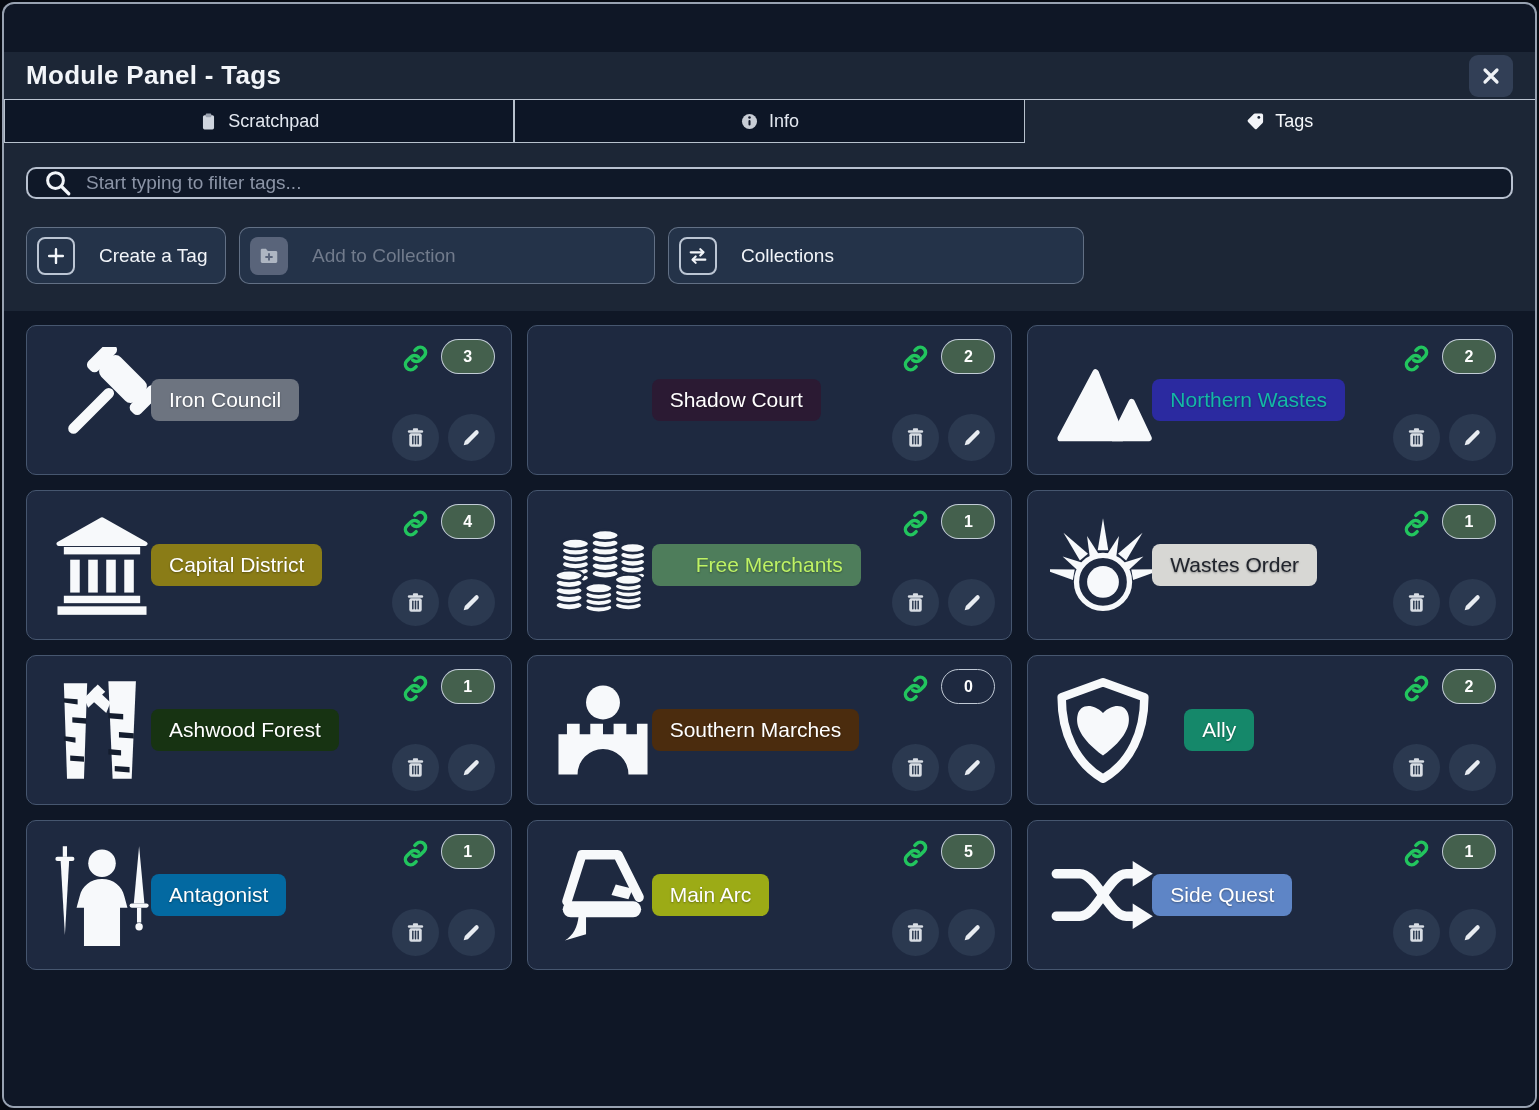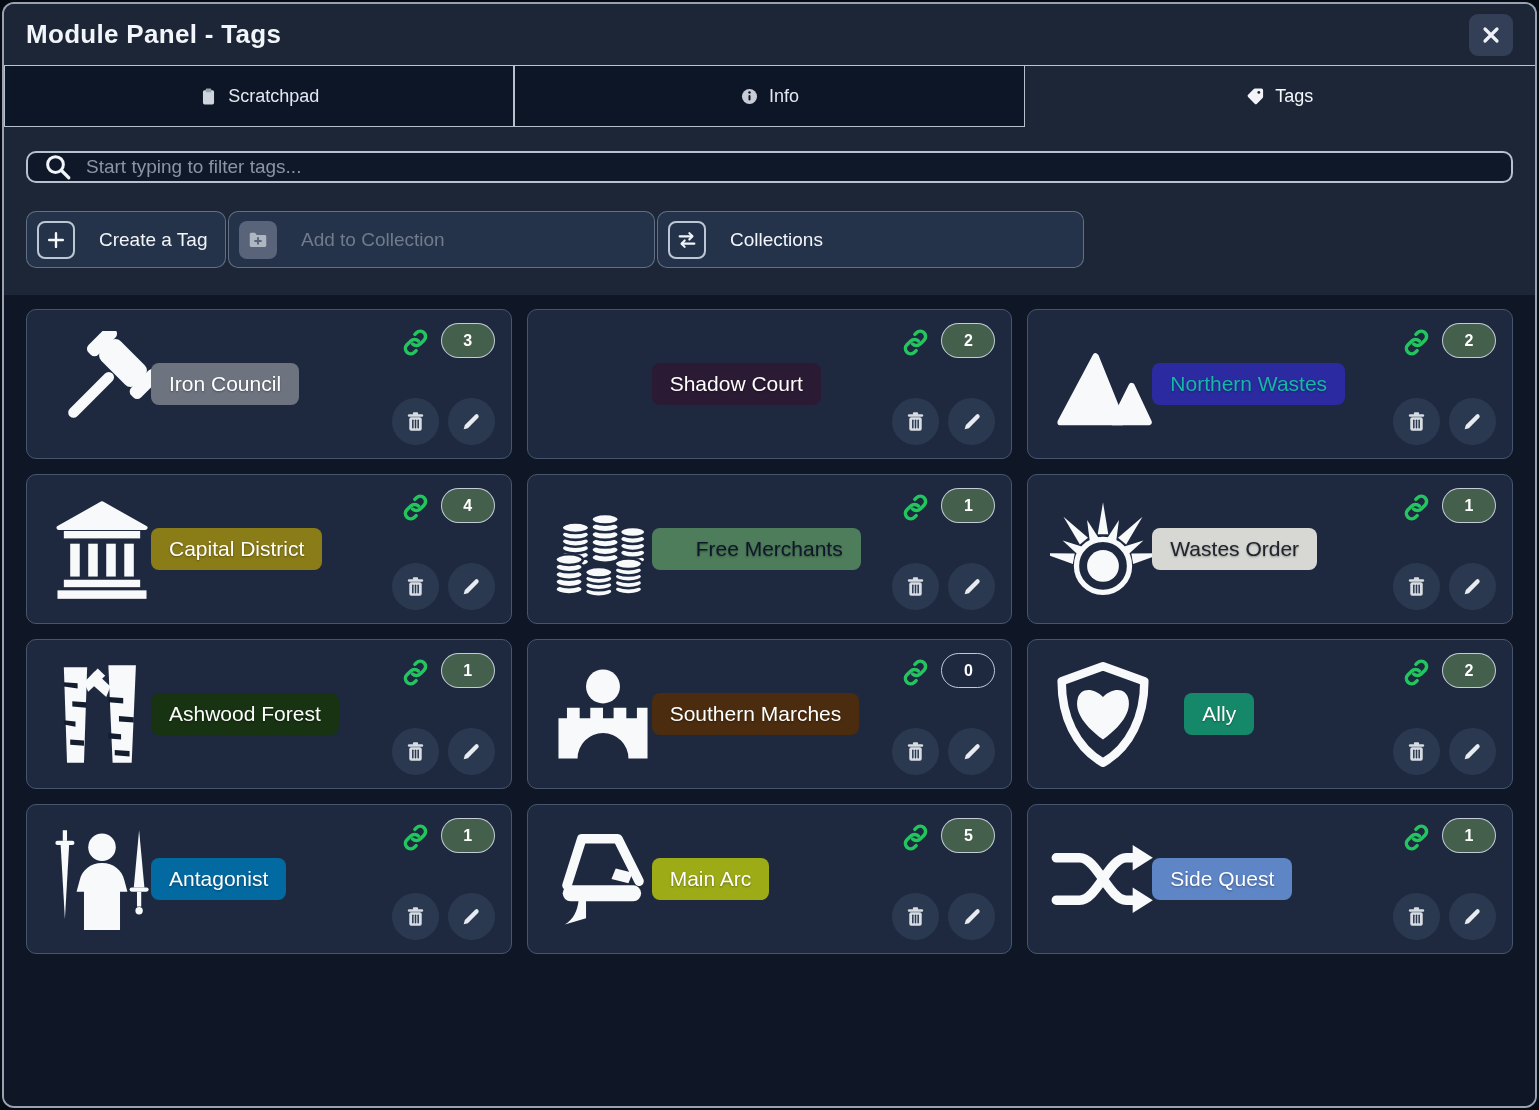--- a/index.html
+++ b/index.html
@@ -16,40 +16,40 @@
     --circle-bg:#2b3950;
     --link-accent:#22c55e;
     --badge-bg:#44604d;
   }
   .window{
     position:absolute; inset:2px; border:2px solid rgba(186,197,213,.8);
     border-radius:12px; overflow:hidden; background:var(--grid-bg);
     display:flex; flex-direction:column;
   }
   
-  .titlebar{ height:62px; background:var(--win-bg); border-bottom:1px solid var(--line);
-    display:flex; align-items:center; justify-content:space-between; padding:12px 22px; flex:none;}
+  .titlebar{ height:48px; background:var(--win-bg); border-bottom:1px solid var(--line);
+    display:flex; align-items:center; justify-content:space-between; padding:12px 22px; flex:none;margin-top:48px;}
   .title{ color:#f2f5f9; font-size:26px; font-weight:600; letter-spacing:.3px; }
   .close-btn{ width:44px; height:42px; background:#323f56; border:none; border-radius:9px;
     display:flex; align-items:center; justify-content:center; cursor:pointer; }
   
-  .tabs{ height:61px; display:grid; grid-template-columns:repeat(3,1fr); flex:none; }
+  .tabs{ height:43px; display:grid; grid-template-columns:repeat(3,1fr); flex:none; }
   .tab{ display:flex; align-items:center; justify-content:center; gap:10px;
     font-size:18px; color:#e3e8f0; cursor:pointer; background:var(--tab-inactive);
     border:1px solid var(--line); border-top:none; }
   .tab.active{ background:var(--win-bg); border:none; color:#f4f7fb; }
   .tab .ticon{ display:flex; }
   
   .controls{ background:var(--win-bg); padding:24px 22px 27px; flex:none; }
   .searchbar{ height:32px; border:2px solid rgba(203,212,226,.9); border-radius:10px;
     background:#0f1828; display:flex; align-items:center; padding:0 15px; gap:13px; }
   .searchbar input{ flex:1; background:transparent; border:none; outline:none;
     color:#e9edf3; font-size:19px; font-family:"Liberation Sans", sans-serif; }
   .searchbar input::placeholder{ color:#8b94a6; }
-  .toolbar{ margin-top:28px; display:grid; grid-template-columns:200px repeat(3,1fr); gap:2px; }
+  .toolbar{ margin-top:28px; display:grid; grid-template-columns:200px repeat(3,1fr); gap:13px; }
   .tbtn{ height:57px; background:var(--btn-bg); border:1px solid rgba(150,163,183,.55);
     border-radius:10px; display:flex; align-items:center; gap:24px; padding:0 10px;
     cursor:pointer; }
   .tbtn .ibox{ width:38px; height:38px; border:2px solid rgba(205,214,227,.9); border-radius:8px;
     display:flex; align-items:center; justify-content:center; flex:none; }
   .tbtn .blabel{ color:#f2f5f9; font-size:19px; }
   .tbtn.disabled{ cursor:default; }
   .tbtn.disabled .blabel{ color:#717b8c; }
   .tbtn.disabled .ibox{ border:none; background:#59647a; }
   
@@ -376,21 +376,21 @@
     <g>
                 <ellipse cx="74" cy="88" rx="13" ry="5"></ellipse>
                 <ellipse cx="74" cy="82" rx="13" ry="5"></ellipse>
                 <ellipse cx="74" cy="76" rx="13" ry="5"></ellipse>
                 <ellipse cx="74" cy="70" rx="13" ry="5"></ellipse>
                 <ellipse cx="74" cy="64" rx="13" ry="5"></ellipse>
               </g>
             </g>
           </svg>
         </span>
-    <span class="pill" style="background: rgb(78, 125, 91); color: #0f172a; padding-left: 44px;">Free Merchants</span>
+    <span class="pill" style="background: rgb(78, 125, 91); color: #bef264; padding-left: 44px;">Free Merchants</span>
     <span class="link-svg">
       <svg width="31" height="31" viewBox="0 0 24 24" fill="none" stroke="currentColor" stroke-width="2.7" stroke-linecap="round">
             <path d="M9.8 13.2a4.1 4.1 0 0 0 5.8 0l3-3a4.1 4.1 0 1 0-5.8-5.8L11.5 5.7"></path>
             <path d="M14.2 10.8a4.1 4.1 0 0 0-5.8 0l-3 3a4.1 4.1 0 1 0 5.8 5.8l1.3-1.3"></path>
           </svg>
     </span>
     <span class="count-badge filled">1</span>
     <span class="actions">
       <button class="circle-btn">
         <span style="display:flex">

